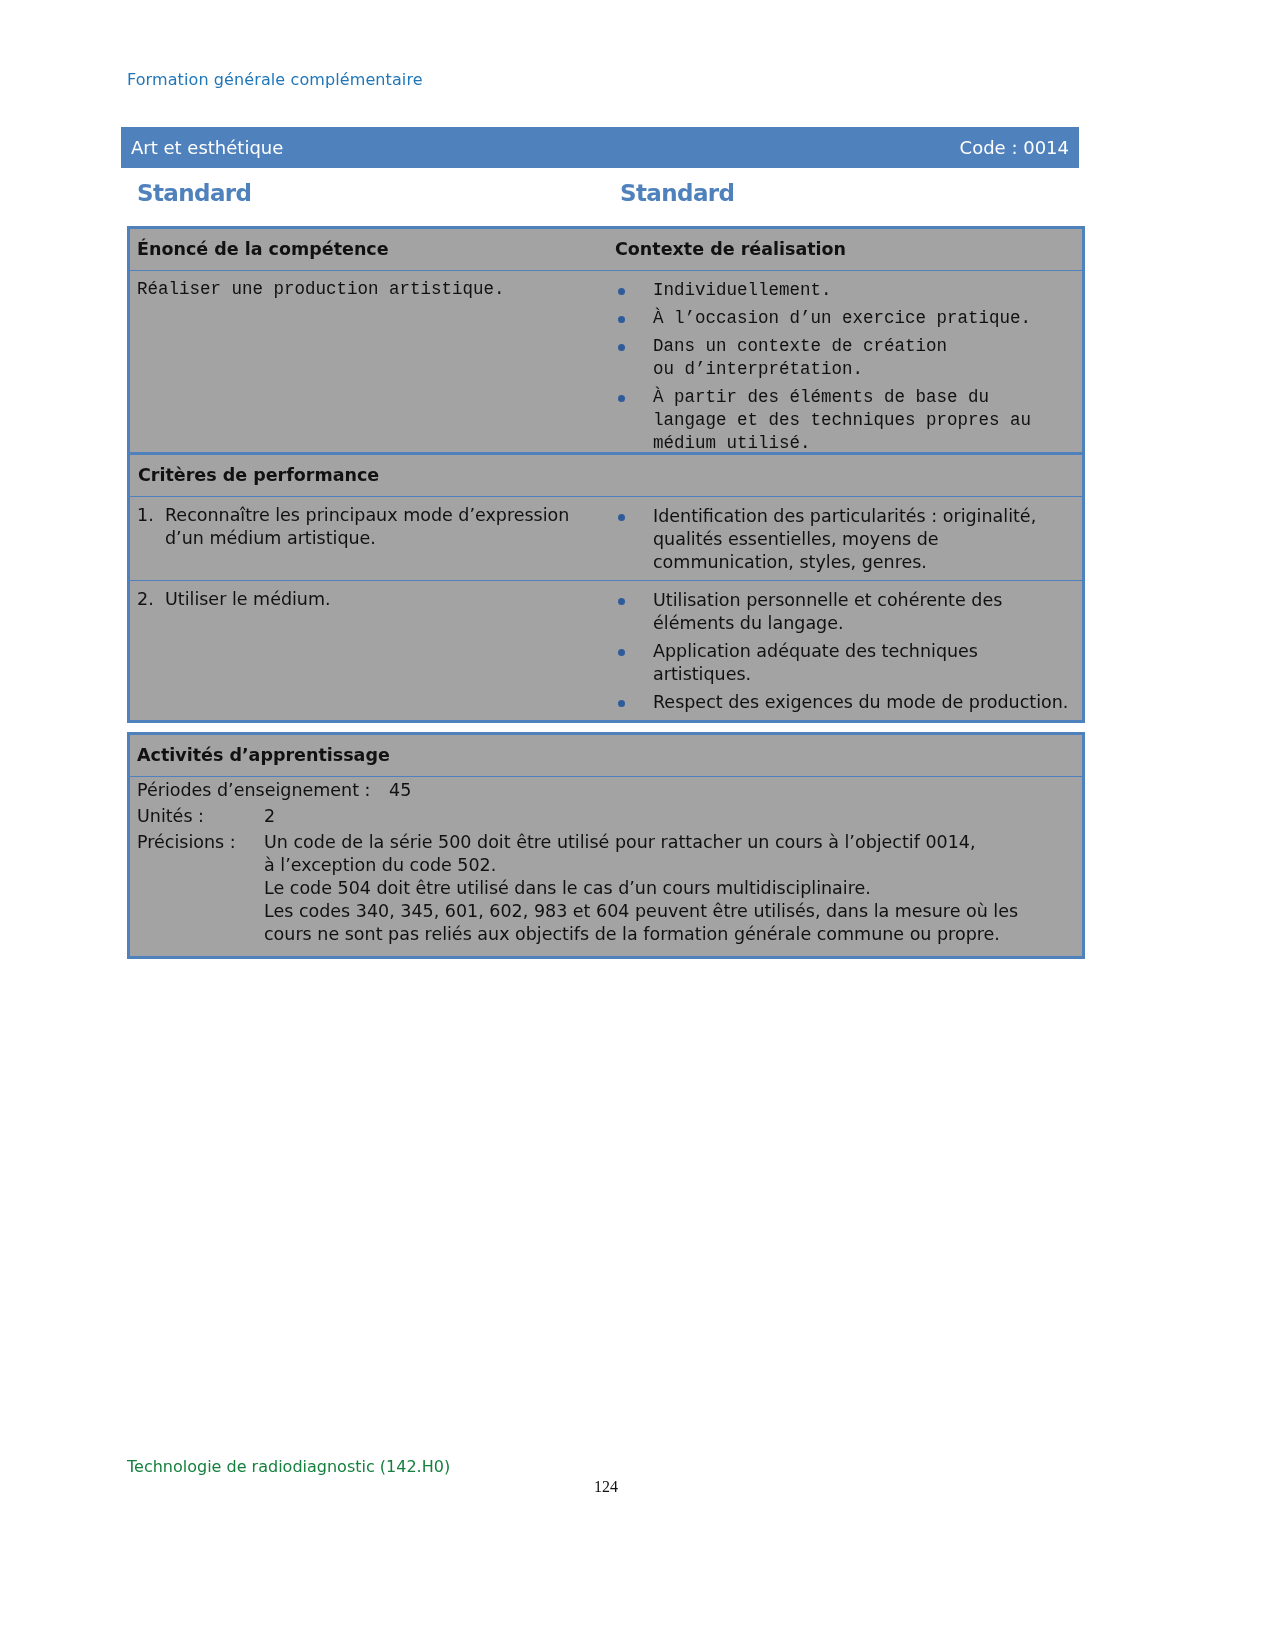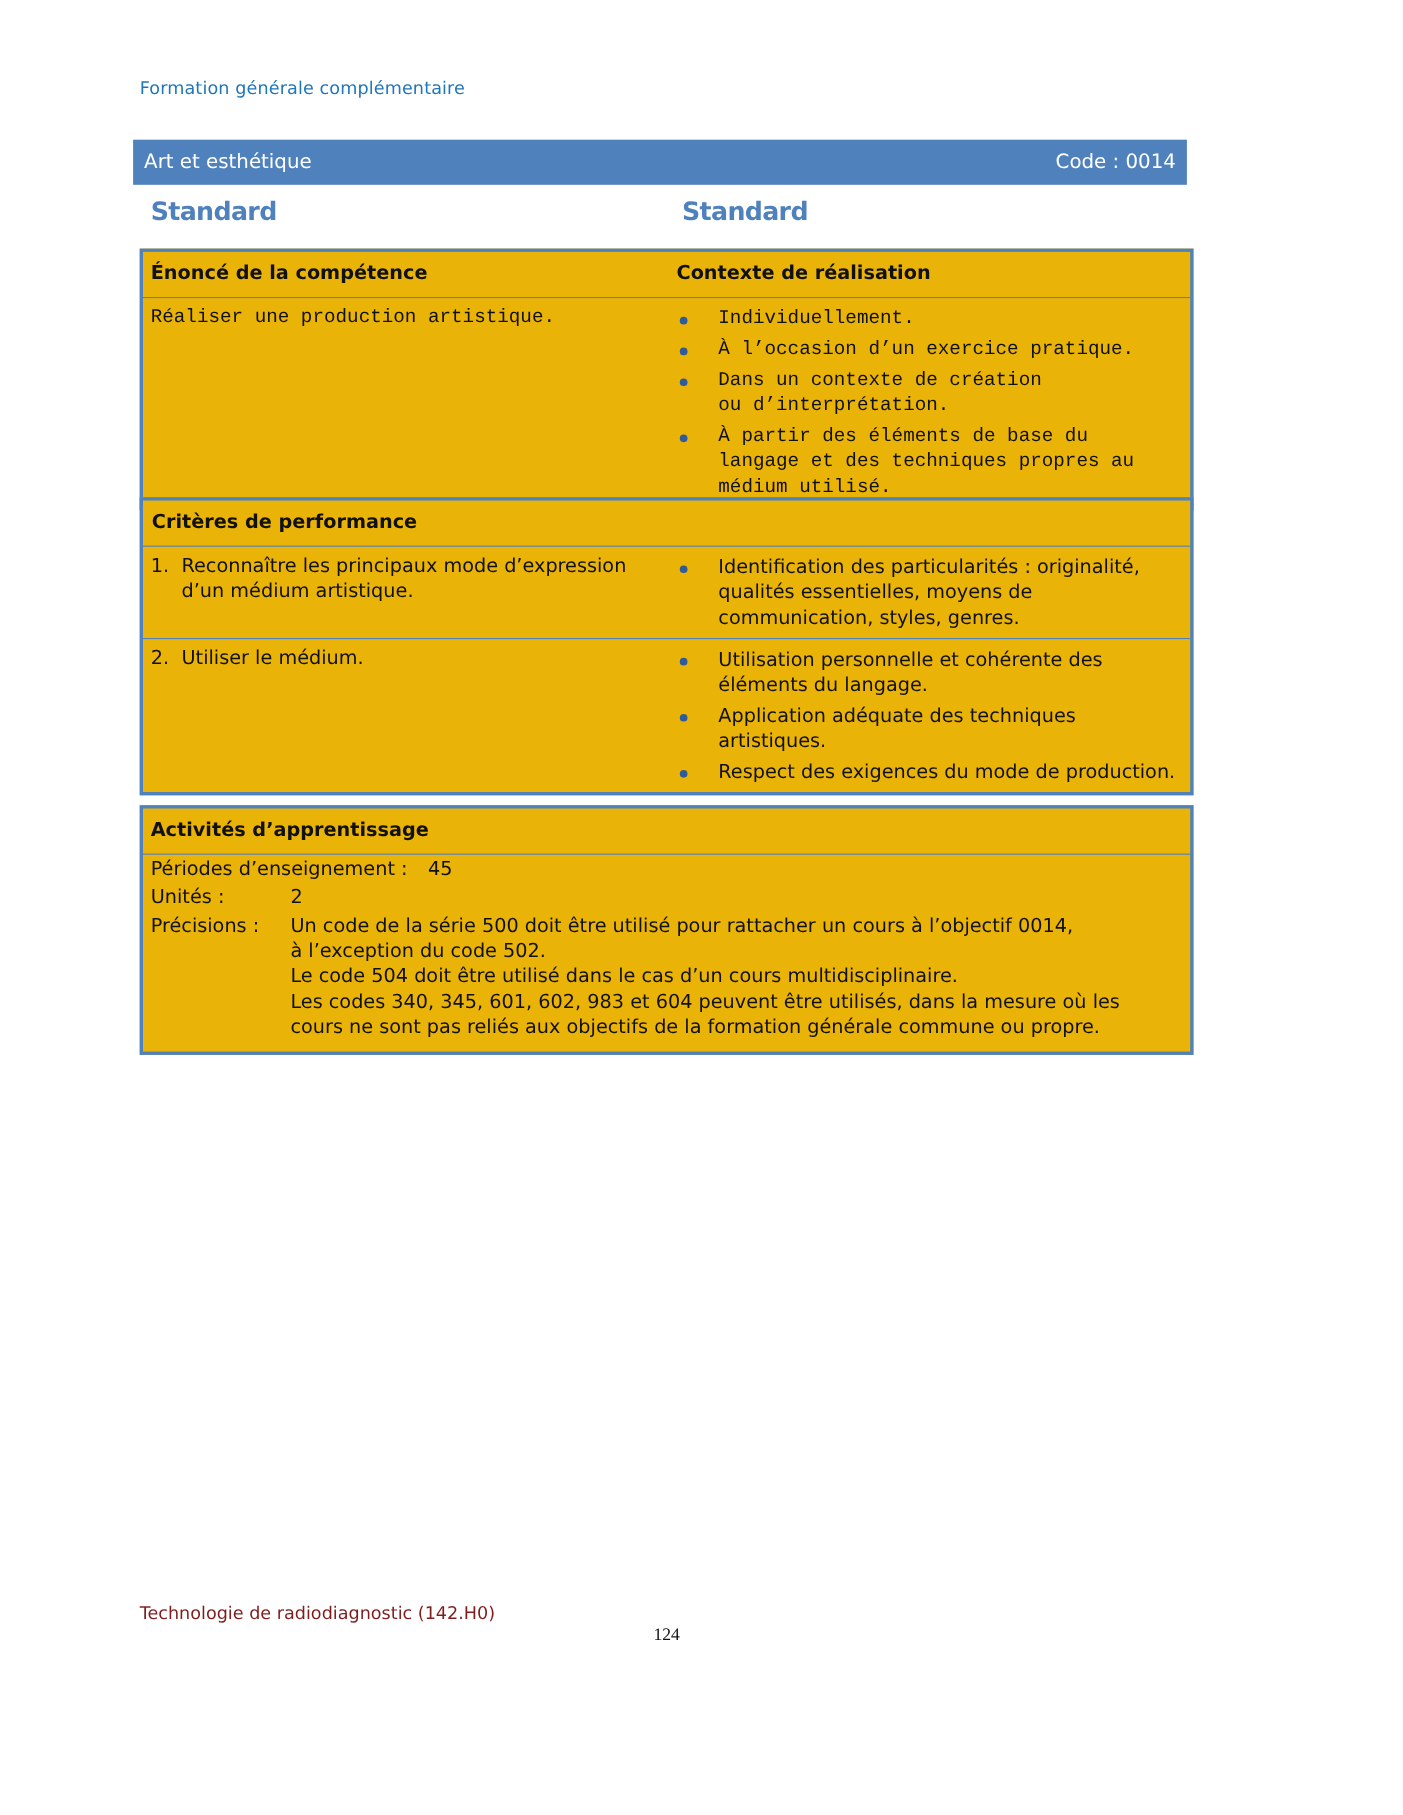--- a/index.html
+++ b/index.html
@@ -19,21 +19,21 @@
   }
   .section-heads {
     position: absolute; top: 180px; left: 127px; width: 958px; height: 34px;
   }
   .section-heads .sh {
     position: absolute; top: 0; font-size: 23px; font-weight: bold;
     color: #4f81bd; letter-spacing: -0.6px;
   }
   .box {
     position: absolute; left: 127px; width: 958px; box-sizing: border-box;
-    border: 3px solid #4f81bd; background: #eab308;
+    border: 3px solid #4f81bd; background: #a3a3a3;
   }
   .row { display: flex; border-bottom: 1.5px solid #4f81bd; }
   .row:last-child { border-bottom: none; }
   .cell { box-sizing: border-box; font-size: 17.5px; line-height: 23px; }
   .cell.left { width: 477px; padding: 6px 8px 6px 7px; }
   .cell.right { flex: 1; padding: 6px 8px 6px 8px; }
   .head .cell { font-weight: bold; font-size: 17.5px; padding-top: 9px; padding-bottom: 9px; }
   ul.bullets { list-style: none; margin: 0; padding: 0; }
   ul.bullets li { position: relative; padding-left: 38px; margin-bottom: 5px; }
   ul.bullets li:last-child { margin-bottom: 0; }
@@ -43,21 +43,21 @@
   }
   .num-item { display: flex; }
   .num-item .num { width: 28px; flex: none; }
   .learn-body { padding: 2px 8px 7px 7px; font-size: 17.5px; line-height: 23px; }
   .kv { display: flex; margin-bottom: 3px; }
   .kv .k { flex: none; }
   .kv.periods .k { width: 252px; }
   .kv.units .k { width: 127px; }
   .kv.precisions .k { width: 127px; }
   .footer-left {
-    position: absolute; left: 127px; top: 1457px; font-size: 16px; color: #7f1d1d;
+    position: absolute; left: 127px; top: 1457px; font-size: 16px; color: #15803d;
   }
   .footer-page {
     position: absolute; left: 0; width: 1212px; top: 1478px; text-align: center;
     font-size: 16px; color: #111; font-family: Liberation Serif, serif;
   }
 </style>
 </head>
 <body>
 
 <div class="running-head">Formation générale complémentaire</div>

